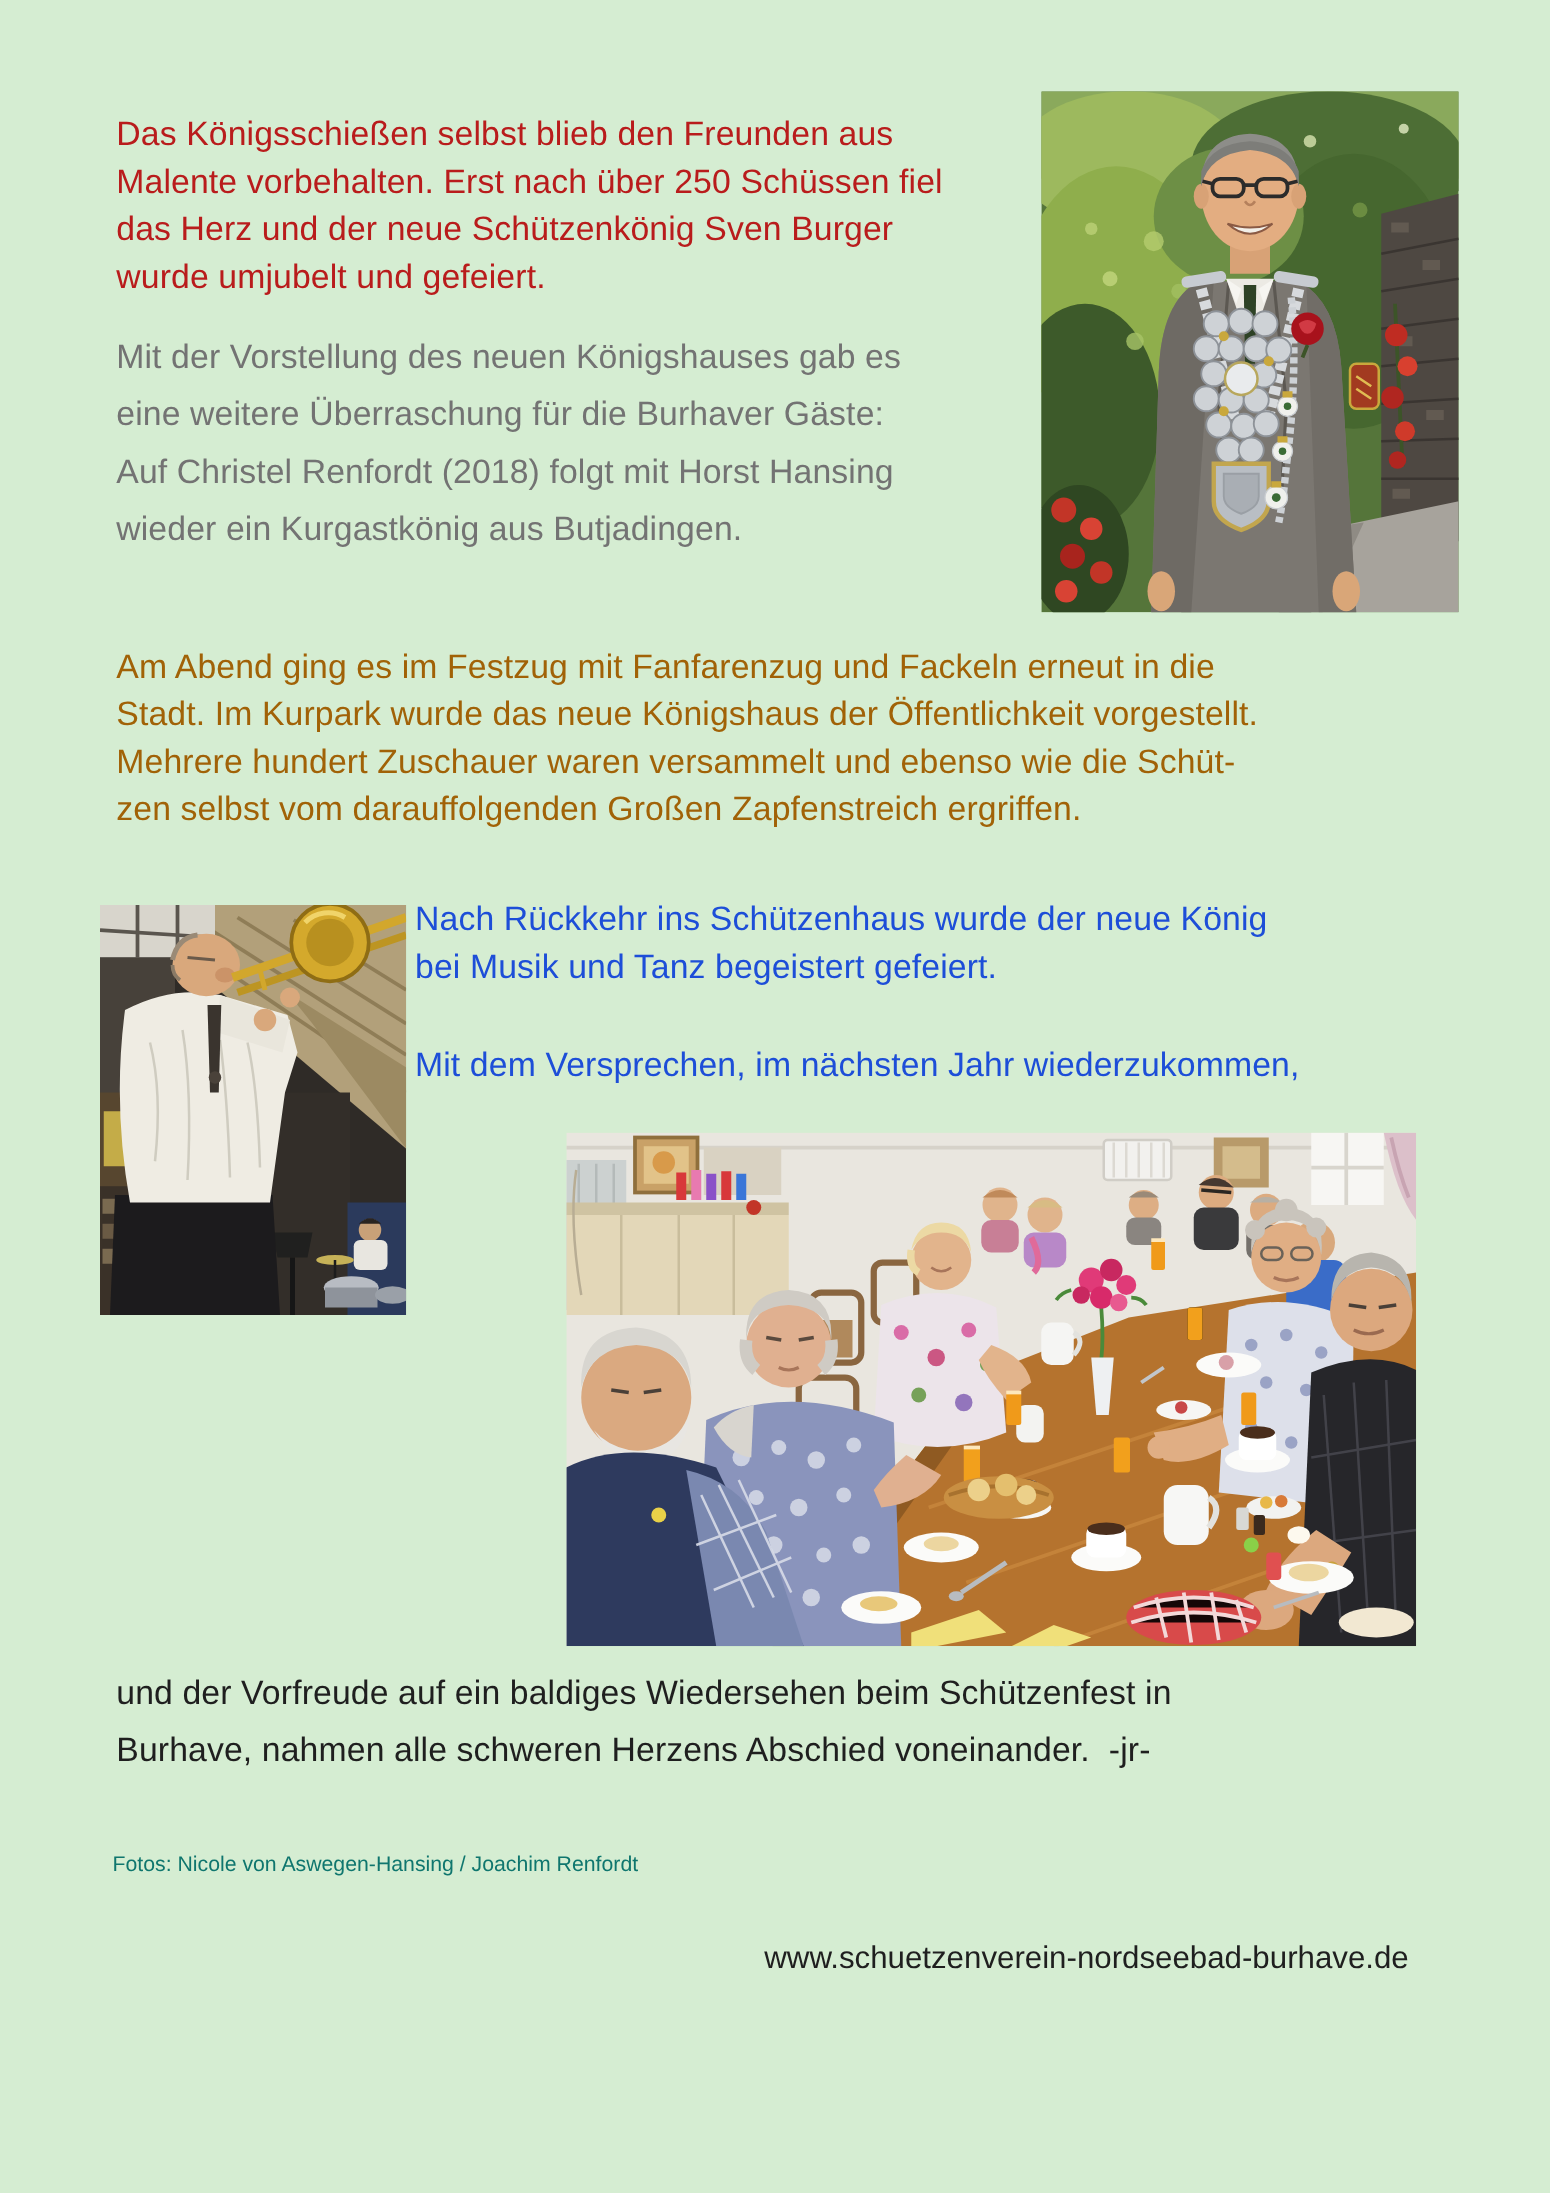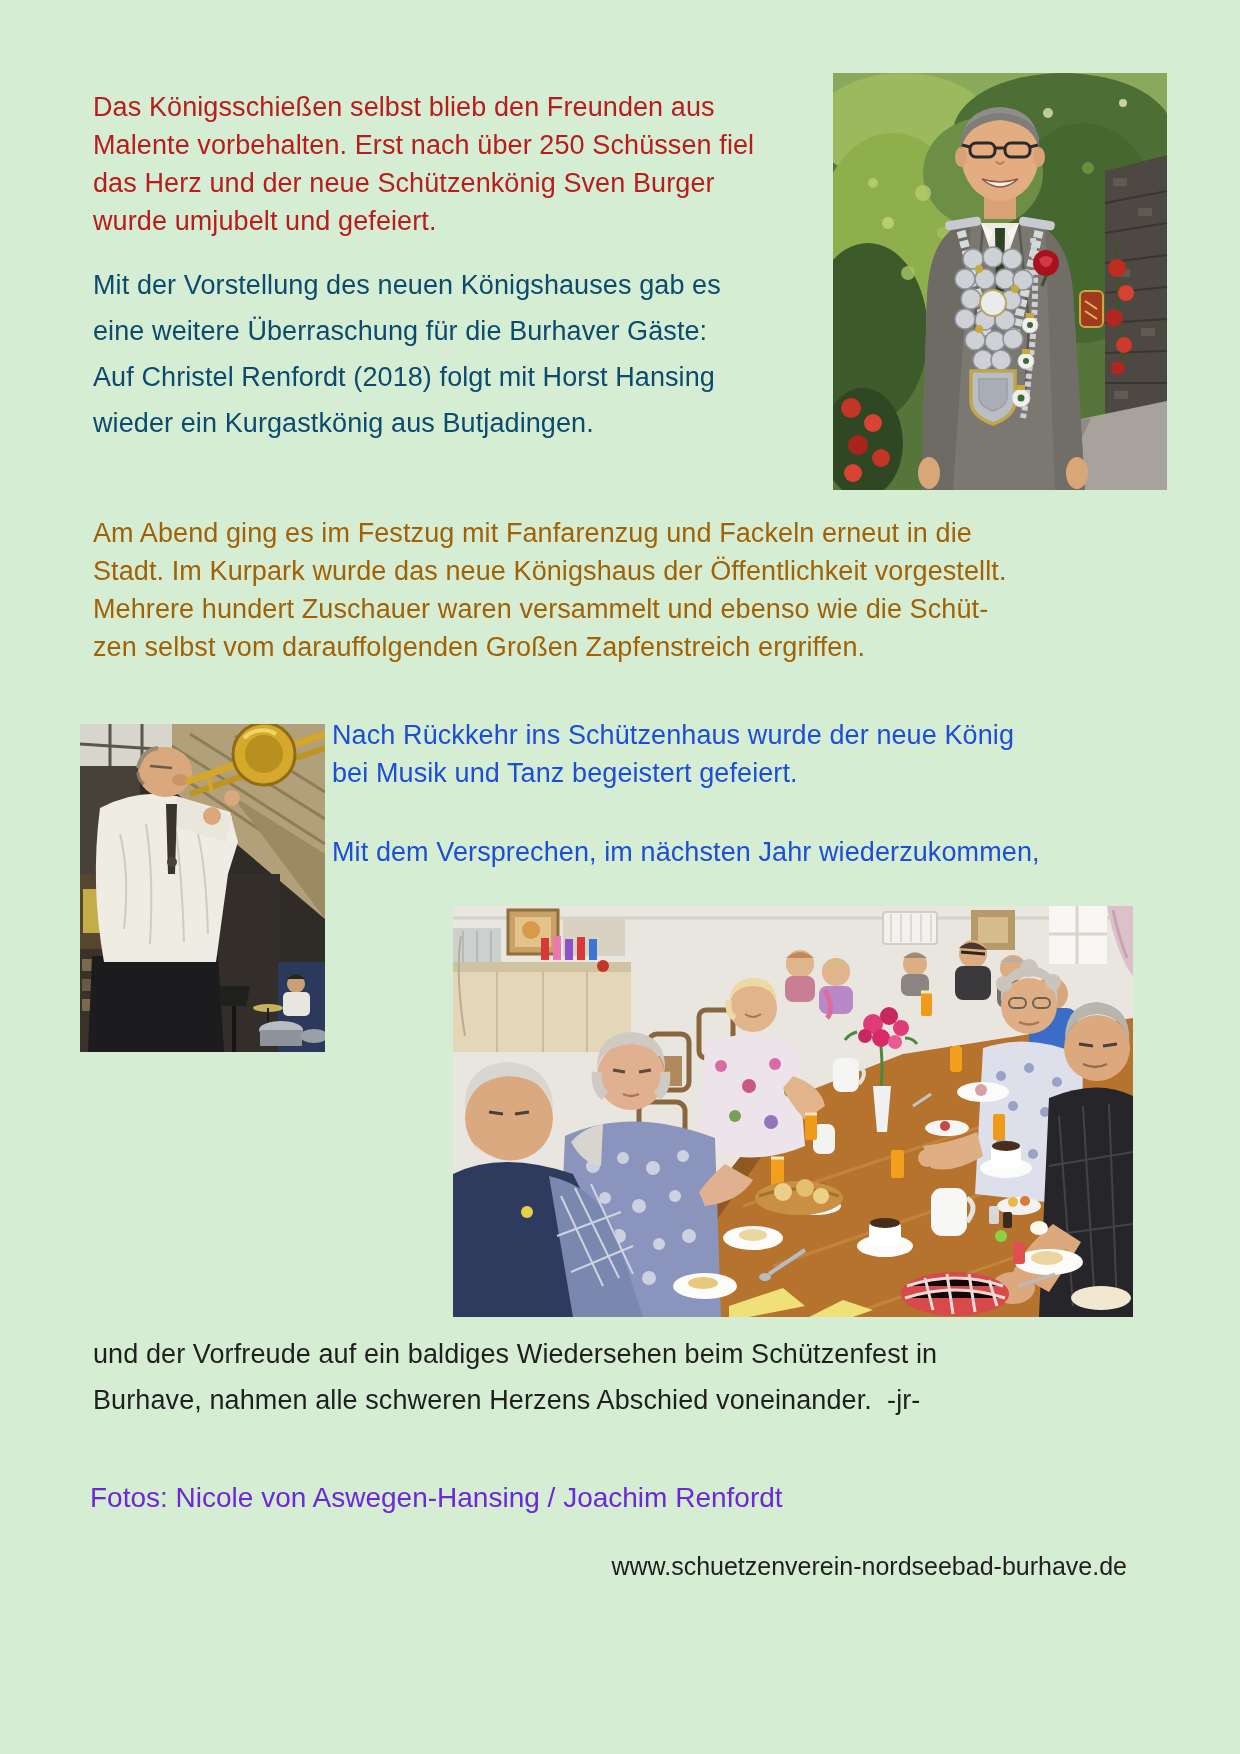--- a/index.html
+++ b/index.html
@@ -34,21 +34,21 @@
 </head>
 <body style="background: rgb(213, 237, 210);">
 
 <div class="page">
 
   <div class="body-text lh-tight" style="left: 93px; top: 88px; color: #b91c1c;">Das Königsschießen selbst blieb den Freunden aus
 Malente vorbehalten. Erst nach über 250 Schüssen fiel
 das Herz und der neue Schützenkönig Sven Burger
 wurde umjubelt und gefeiert.</div>
 
-  <div class="body-text lh-wide" style="left: 93px; top: 262px; color: #0c4a6e;">Mit der Vorstellung des neuen Königshauses gab es
+  <div class="body-text lh-wide" style="left: 93px; top: 262px; color: #737373;">Mit der Vorstellung des neuen Königshauses gab es
 eine weitere Überraschung für die Burhaver Gäste:
 Auf Christel Renfordt (2018) folgt mit Horst Hansing
 wieder ein Kurgastkönig aus Butjadingen.</div>
 
   <div class="photo" style="left:833px; top:73px; width:334px; height:417px;">
     <svg viewBox="0 0 334 417" preserveAspectRatio="none">
 
       <rect width="334" height="417" fill="#55753a"></rect>
       <rect width="334" height="70" fill="#8aa95c"></rect>
       <ellipse cx="70" cy="55" rx="90" ry="55" fill="#9db95e"></ellipse>
@@ -573,17 +573,17 @@
         <ellipse cx="312" cy="371" rx="6" ry="4" fill="#b8bcc0"></ellipse>
         <line x1="566" y1="380" x2="602" y2="368" stroke="#b8bcc0" stroke-width="3"></line>
         <line x1="460" y1="200" x2="478" y2="188" stroke="#c2c6ca" stroke-width="3"></line>
       </g>
     </svg>
   </div>
 
   <div class="body-text lh-wide" style="left: 93px; top: 1331px; color: rgb(31, 31, 31);">und der Vorfreude auf ein baldiges Wiedersehen beim Schützenfest in
 Burhave, nahmen alle schweren Herzens Abschied voneinander.  -jr-</div>
 
-  <div class="small-text" style="left: 90px; top: 1482px; font-size: 28px; color: #6d28d9;">Fotos: Nicole von Aswegen-Hansing / Joachim Renfordt</div>
+  <div class="small-text" style="left: 90px; top: 1482px; font-size: 17px; color: #0f766e;">Fotos: Nicole von Aswegen-Hansing / Joachim Renfordt</div>
 
   <div class="small-text" style="right: 113px; top: 1552px; font-size: 25px; color: rgb(31, 31, 31);">www.schuetzenverein-nordseebad-burhave.de</div>
 
 </div>
 
 </body></html>

